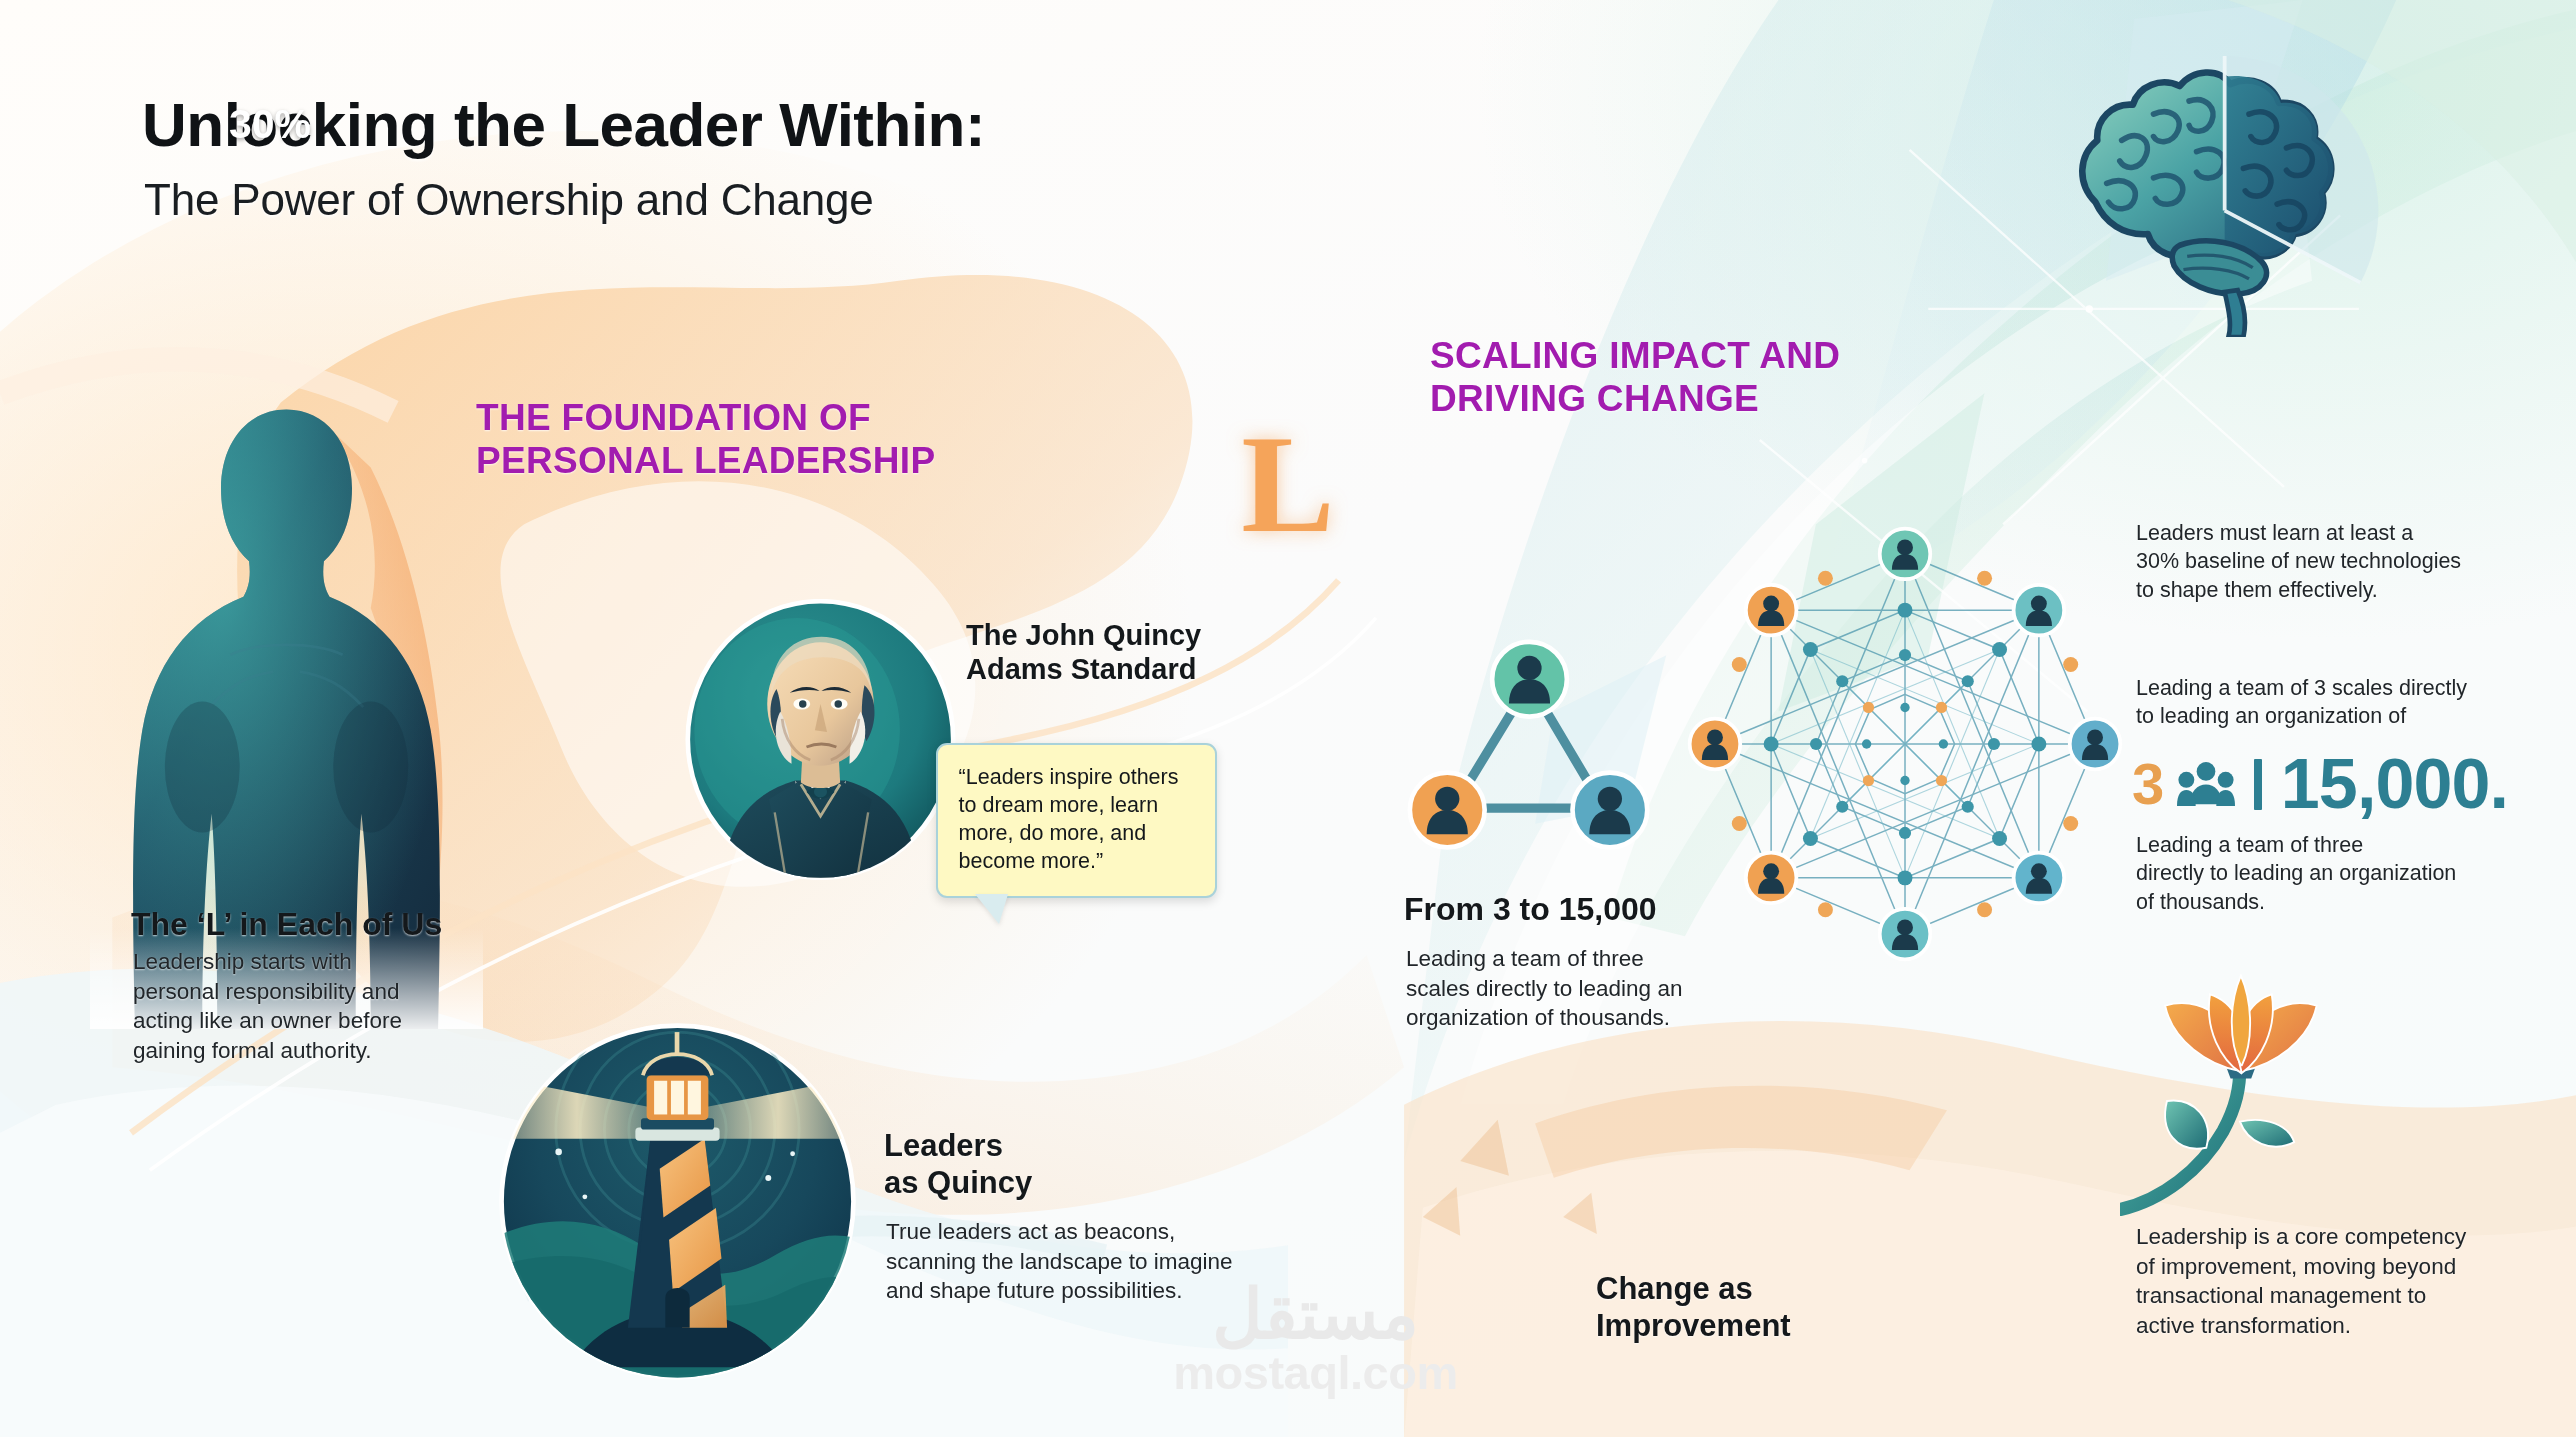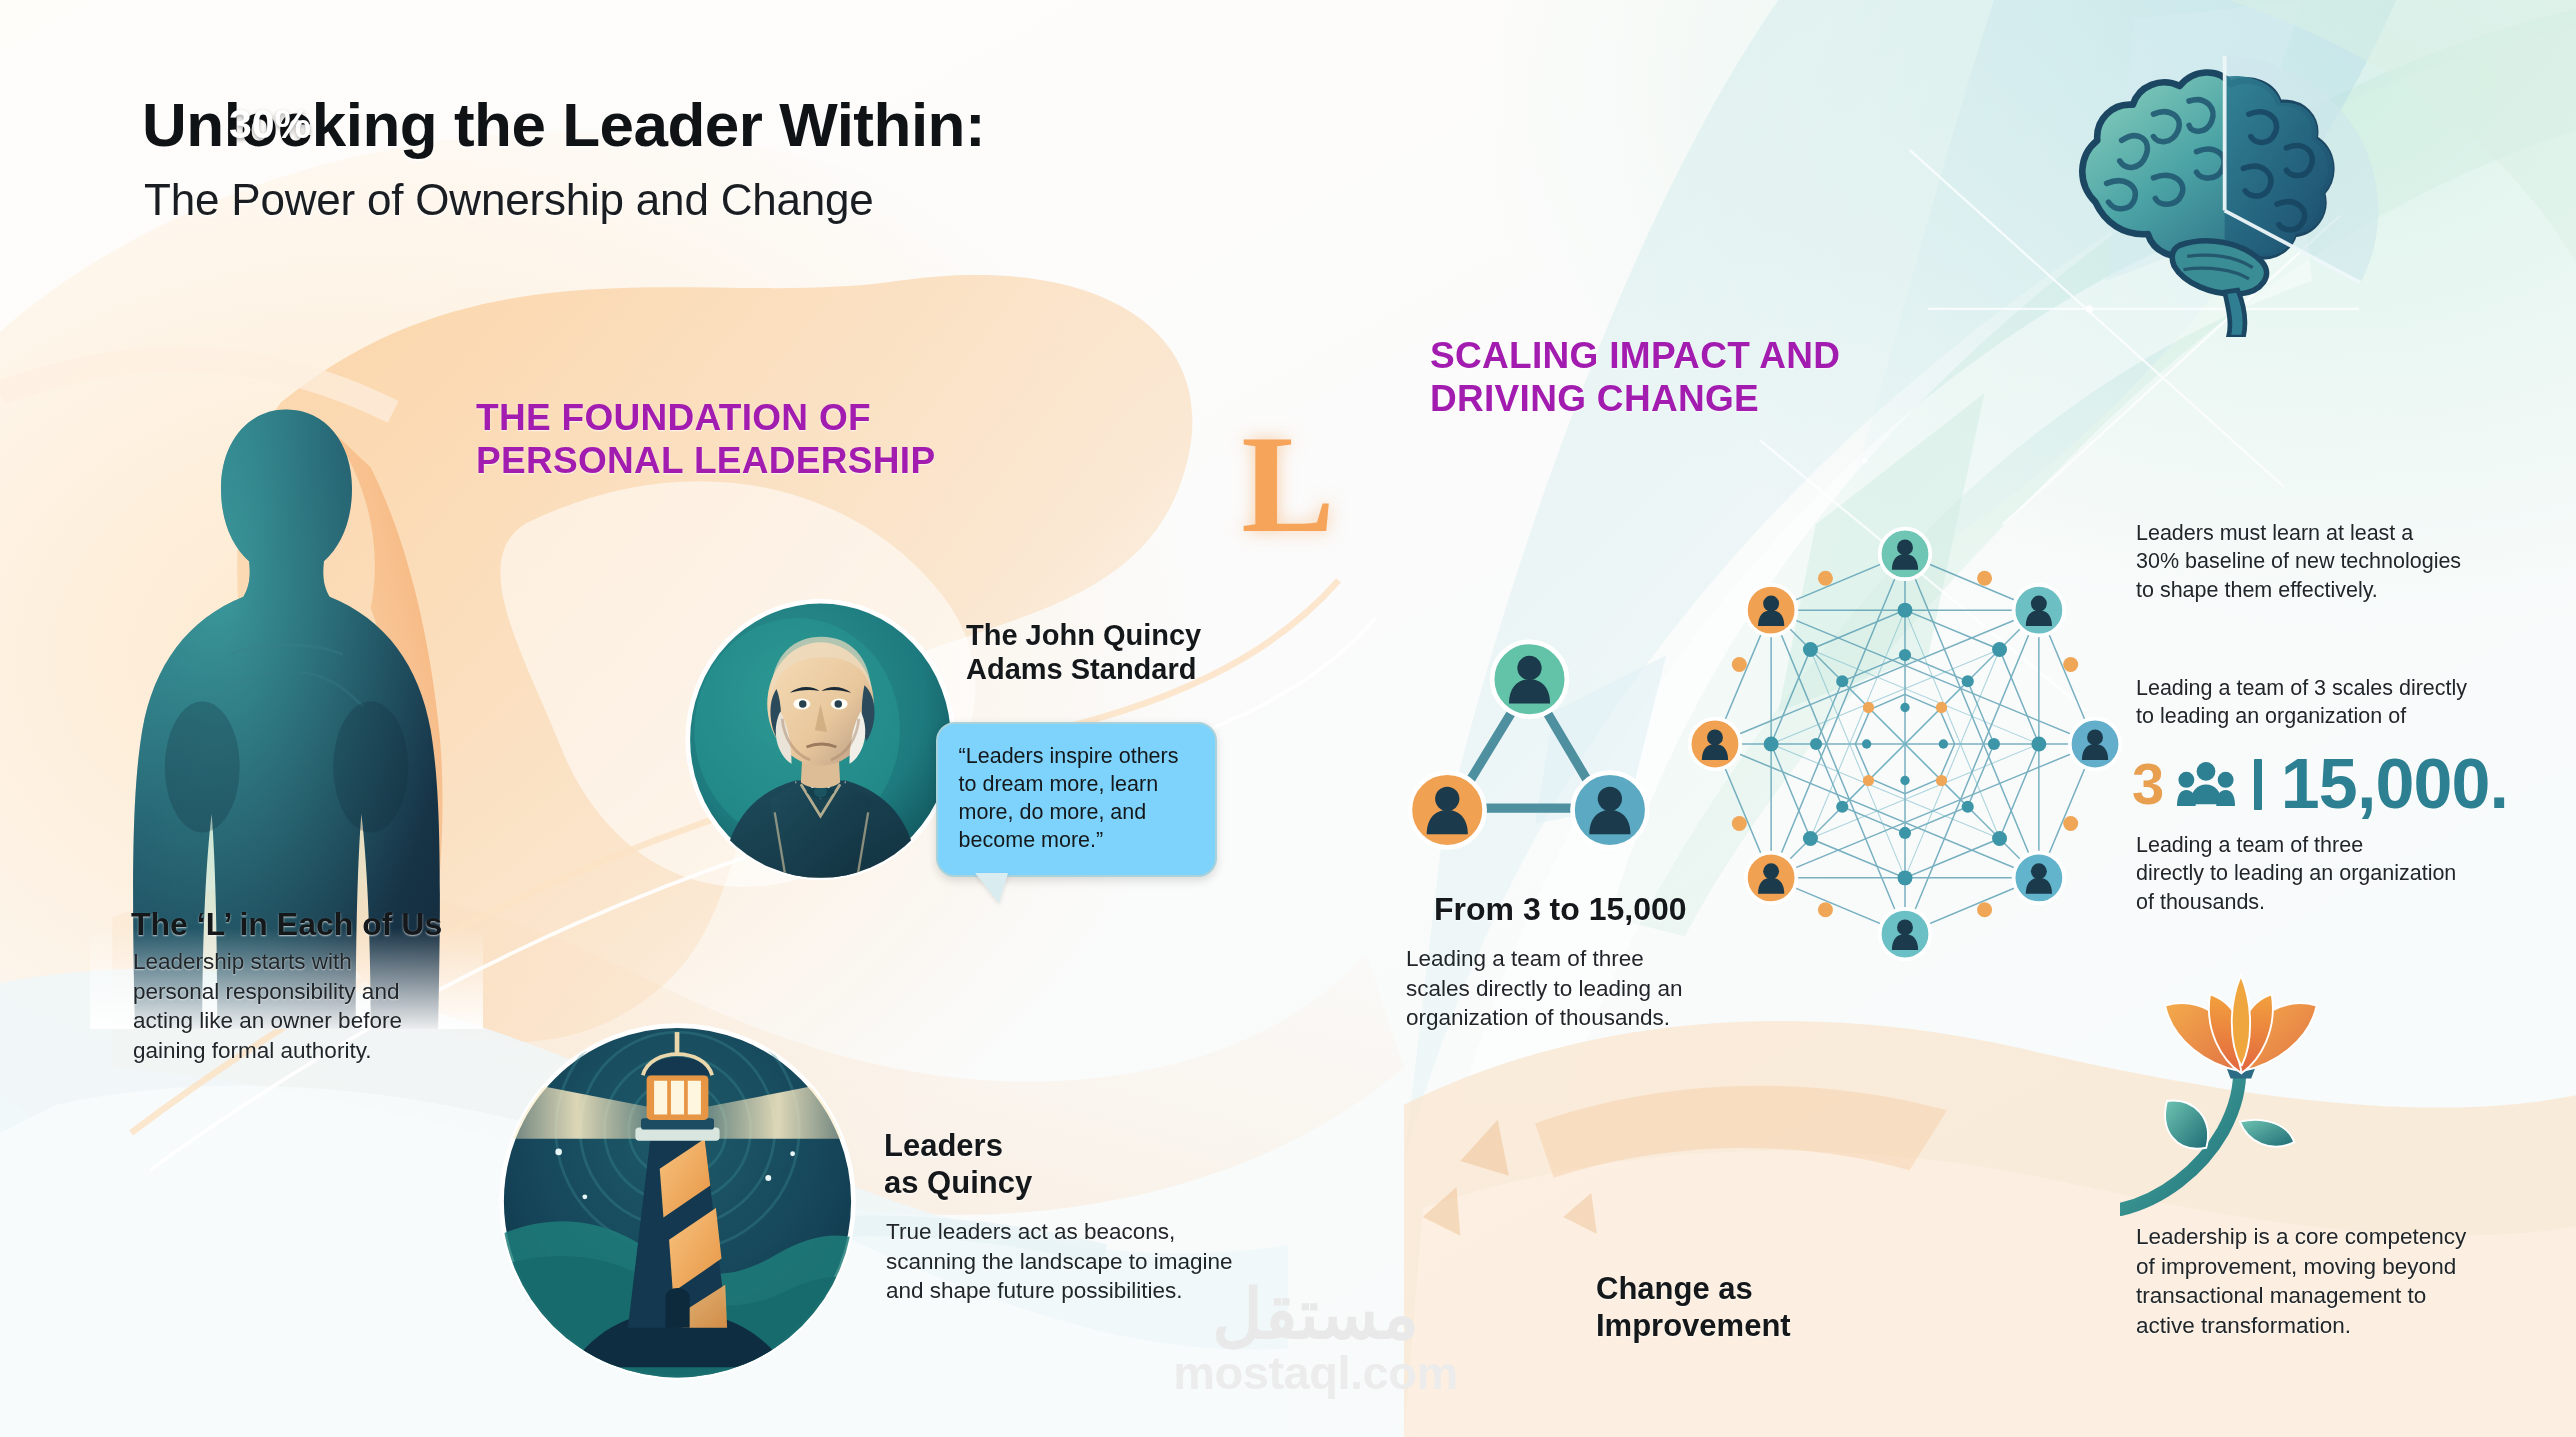--- a/index.html
+++ b/index.html
@@ -70,24 +70,24 @@
     text-shadow:0 0 17px rgba(245,164,90,.55);
     pointer-events:none;
   }
 
   
   #portrait{position:absolute;left:685px;top:599px;width:271px;height:281px;}
   #portrait svg{width:100%;height:100%;display:block;}
 
   
   #quote-bubble{
-    position:absolute;left:936px;top:722px;width:281px;
-    background:#7dd3fc;
+    position:absolute;left:936px;top:743px;width:281px;
+    background:#fef9c3;
     border:2.8px solid #a9d2da;
-    border-radius:19px;
+    border-radius:11px;
     padding:19px 20.6px 20.6px 20.6px;
     box-sizing:border-box;
     box-shadow:0 3.7px 9.4px rgba(0,0,0,.13);
   }
   #quote-text{
     font-size:21.5px;line-height:1.3;color:#14181b;
     white-space:pre-line;
   }
   #quote-bubble:after{
     content:"";position:absolute;left:37px;bottom:-28px;
@@ -727,21 +727,21 @@
         </g>
         <g>
           <circle cx="92" cy="92" r="27" fill="#f0a152" stroke="#ffffff" stroke-width="4"></circle>
           <circle cx="92" cy="85" r="8.5" fill="#1b3a4b"></circle>
           <path d="M78,109 C78,97 84,92 92,92 C100,92 106,97 106,109 Z" fill="#1b3a4b"></path>
         </g>
       </g>
     </svg>
   </div>
 
-  <div class="card-title" style="left:1404px;top:891px;font-size:32px;margin-left:30px;">From 3 to 15,000</div>
+  <div class="card-title" style="left:1404px;top:891px;font-size:32px;">From 3 to 15,000</div>
   <div class="card-body" style="left:1406px;top:944px;width:393px;">Leading a team of three
 scales directly to leading an
 organization of thousands.</div>
 
   <div class="card-title" style="left:1596px;top:1271px;font-size:31px;">Change as
 Improvement</div>
 
   <div id="flower">
     <svg viewBox="0 0 270 280">
       <defs>

